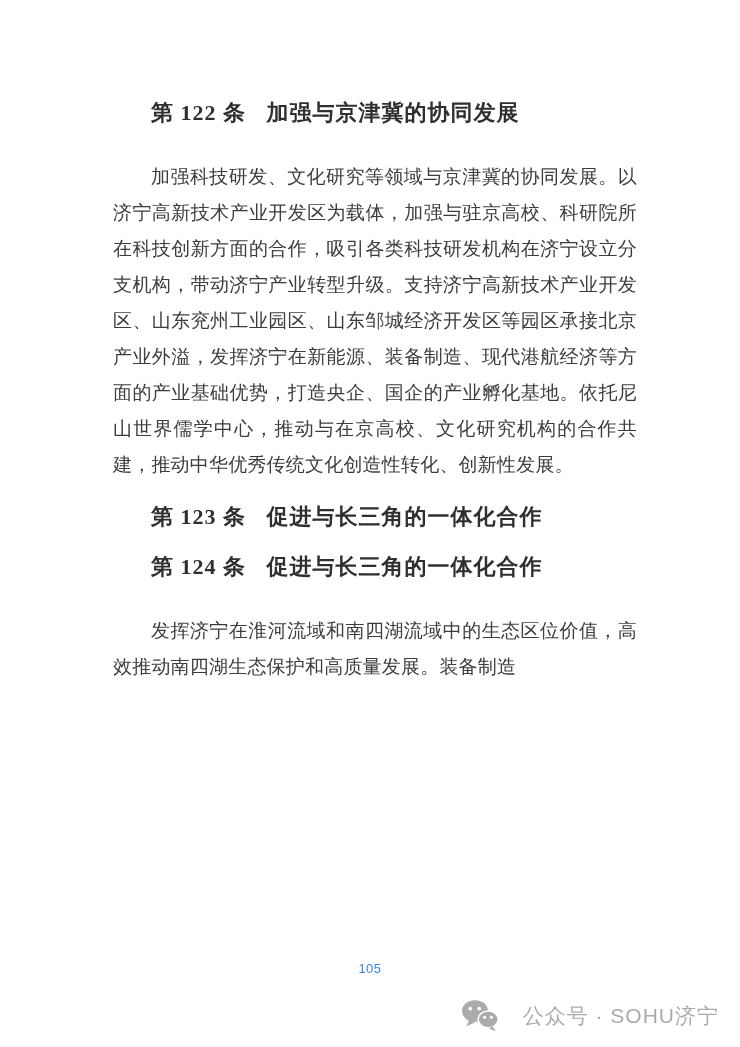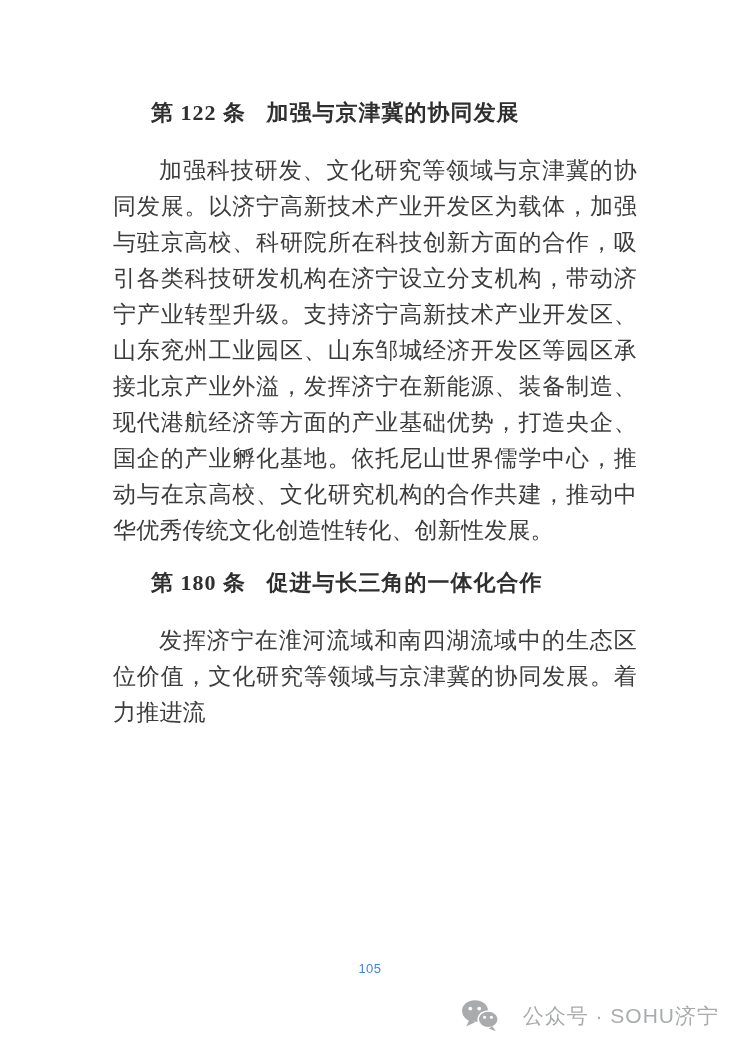--- a/index.html
+++ b/index.html
@@ -19,22 +19,22 @@
     line-height: 32px;
     font-weight: 700;
     color: #2f2f2f;
     padding-left: 38px;
     letter-spacing: 1px;
     white-space: nowrap;
   }
   .article-heading .article-no { margin-right: 14px; }
   section + section .article-heading { margin-top: 18px; }
   .article-body {
-    margin-top: 24px;
-    font-size: 23px;
+    margin-top: 30px;
+    font-size: 19px;
     line-height: 36px;
     text-align: justify;
     text-justify: inter-ideograph;
     text-indent: 2em;
     letter-spacing: 0.2px;
     color: #3c3c3c;
   }
   .page-number {
     position: absolute;
     left: 0;
@@ -68,28 +68,32 @@
 
   <section>
     <h2 class="article-heading">
       <span class="article-no">第 122 条</span>
       <span>加强与京津冀的协同发展</span>
     </h2>
     <p class="article-body">加强科技研发、文化研究等领域与京津冀的协同发展。以济宁高新技术产业开发区为载体，加强与驻京高校、科研院所在科技创新方面的合作，吸引各类科技研发机构在济宁设立分支机构，带动济宁产业转型升级。支持济宁高新技术产业开发区、山东兖州工业园区、山东邹城经济开发区等园区承接北京产业外溢，发挥济宁在新能源、装备制造、现代港航经济等方面的产业基础优势，打造央企、国企的产业孵化基地。依托尼山世界儒学中心，推动与在京高校、文化研究机构的合作共建，推动中华优秀传统文化创造性转化、创新性发展。</p>
   </section>
 
   <section>
+    <h2 class="article-heading">
+      <span class="article-no">第 123 条</span>
+      <span>促进与长三角的一体化合作</span>
+    </h2>
   </section>
 
   <section>
     <h2 class="article-heading">
-      <span class="article-no">第 180 条</span>
+      <span class="article-no">第 124 条</span>
       <span>促进与长三角的一体化合作</span>
     </h2>
-    <p class="article-body">发挥济宁在淮河流域和南四湖流域中的生态区位价值，文化研究等领域与京津冀的协同发展。着力推进流</p>
+    <p class="article-body">发挥济宁在淮河流域和南四湖流域中的生态区位价值，高效推动南四湖生态保护和高质量发展。装备制造</p>
   </section>
 
   <div class="page-number">105</div>
 
   <div class="watermark">
     <span>
       <svg width="38" height="33" viewBox="0 0 38 33" xmlns="http://www.w3.org/2000/svg">
         <g fill="#a9abad">
           <ellipse cx="14" cy="12" rx="13" ry="10.8"></ellipse>
           <path d="M8.5 20.5 L5.2 27.5 L14 23.2 Z"></path>

